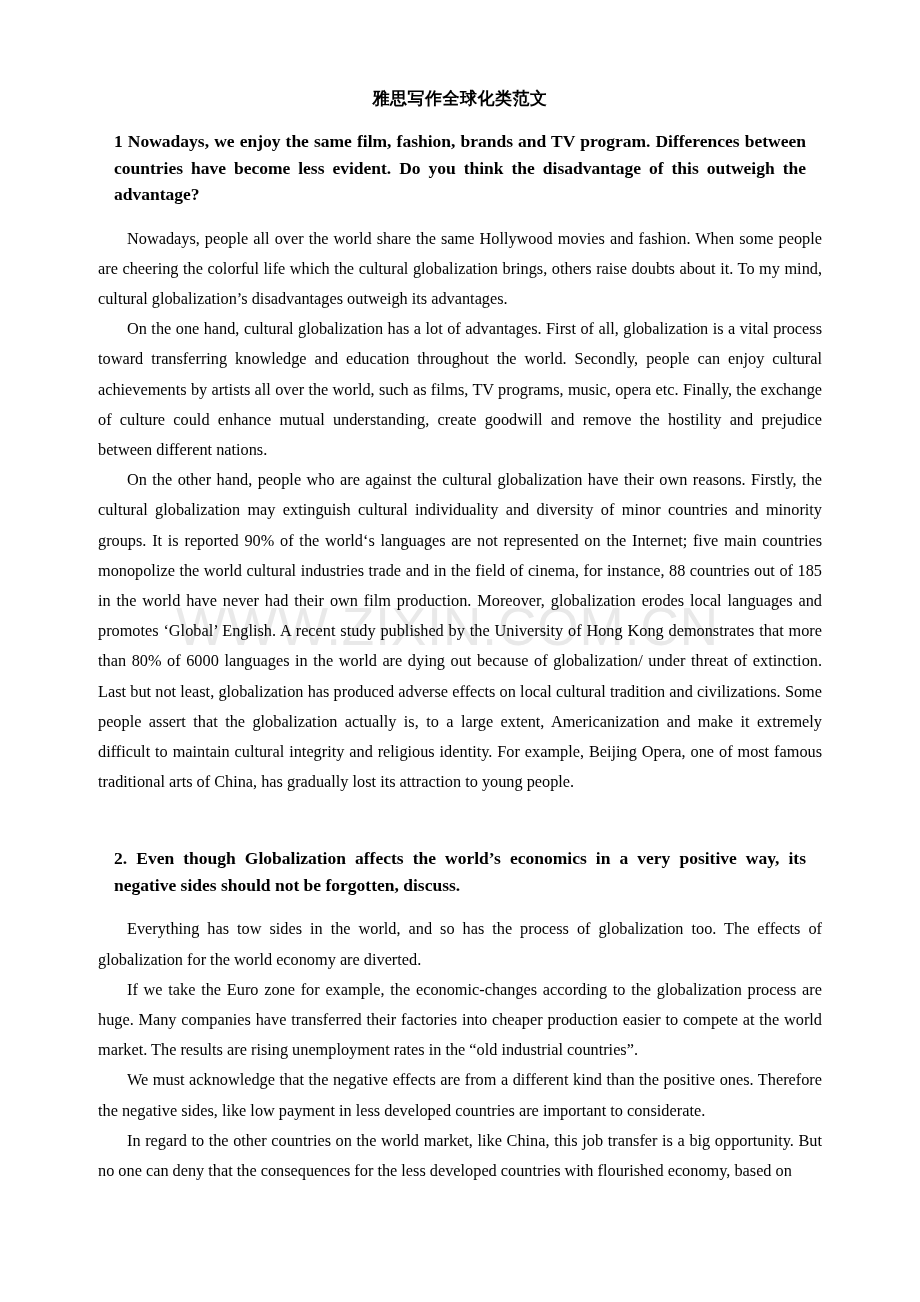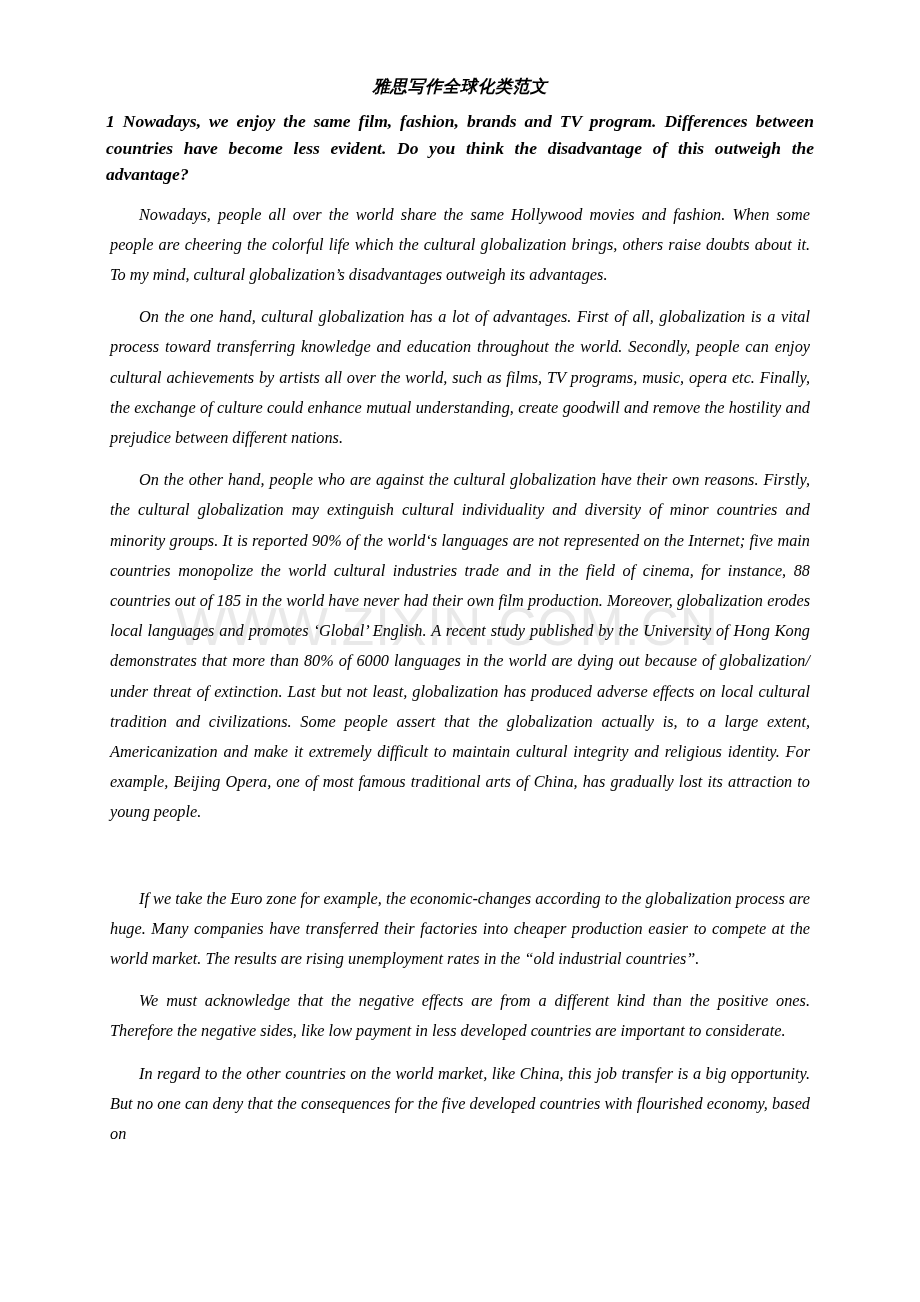--- a/index.html
+++ b/index.html
@@ -37,52 +37,51 @@
     color: #e9e9e9;
     white-space: nowrap;
     user-select: none;
     pointer-events: none;
     z-index: 0;
   }
 
   #content {
     position: absolute;
     left: 98px;
-    top: 74px;
+    top: 86px;
     width: 724px;
     z-index: 2;
-    font-style: italic;
   }
 
   .doc-title {
     text-align: center;
     font-family: "Liberation Sans", "DejaVu Sans", sans-serif;
     font-size: 17px;
     font-weight: 700;
     line-height: 26px;
     margin: 0 0 2px 0;
     letter-spacing: 0.5px;
   }
 
   .prompt {
     font-size: 17.5px;
     font-weight: 700;
     line-height: 26.5px;
     text-align: justify;
     text-align-last: left;
-    margin: 8px;
+    margin: 16px;
   }
 
   .para {
     font-size: 16.3px;
     line-height: 30.2px;
     text-align: justify;
     text-align-last: left;
     text-indent: 29px;
-    margin: 12px;
+    margin: 0;
   }
 
   .gap-block {
     height: 32px;
   }
 </style>
 </head>
 <body>
 
 <div id="page">
@@ -97,22 +96,24 @@
 
     <p class="para">Nowadays, people all over the world share the same Hollywood movies and fashion. When some people are cheering the colorful life which the cultural globalization brings, others raise doubts about it. To my mind, cultural globalization’s disadvantages outweigh its advantages.</p>
 
     <p class="para">On the one hand, cultural globalization has a lot of advantages. First of all, globalization is a vital process toward transferring knowledge and education throughout the world. Secondly, people can enjoy cultural achievements by artists all over the world, such as films, TV programs, music, opera etc. Finally, the exchange of culture could enhance mutual understanding, create goodwill and remove the hostility and prejudice between different nations.</p>
 
     <p class="para">On the other hand, people who are against the cultural globalization have their own reasons. Firstly, the cultural globalization may extinguish cultural individuality and diversity of minor countries and minority groups. It is reported 90% of the world‘s languages are not represented on the Internet; five main countries monopolize the world cultural industries trade and in the field of cinema, for instance, 88 countries out of 185 in the world have never had their own film production. Moreover, globalization erodes local languages and promotes ‘Global’ English. A recent study published by the University of Hong Kong demonstrates that more than 80% of 6000 languages in the world are dying out because of globalization/ under threat of extinction. Last but not least, globalization has produced adverse effects on local cultural tradition and civilizations. Some people assert that the globalization actually is, to a large extent, Americanization and make it extremely difficult to maintain cultural integrity and religious identity. For example, Beijing Opera, one of most famous traditional arts of China, has gradually lost its attraction to young people.</p>
 
 
     <div class="gap-block"></div>
 
+    <p class="prompt">2. Even though Globalization affects the world’s economics in a very positive way, its negative sides should not be forgotten, discuss.</p>
 
+    <p class="para">Everything has tow sides in the world, and so has the process of globalization too. The effects of globalization for the world economy are diverted.</p>
 
     <p class="para">If we take the Euro zone for example, the economic-changes according to the globalization process are huge. Many companies have transferred their factories into cheaper production easier to compete at the world market. The results are rising unemployment rates in the “old industrial countries”.</p>
 
     <p class="para">We must acknowledge that the negative effects are from a different kind than the positive ones. Therefore the negative sides, like low payment in less developed countries are important to considerate.</p>
 
-    <p class="para">In regard to the other countries on the world market, like China, this job transfer is a big opportunity. But no one can deny that the consequences for the five developed countries with flourished economy, based on</p>
+    <p class="para">In regard to the other countries on the world market, like China, this job transfer is a big opportunity. But no one can deny that the consequences for the less developed countries with flourished economy, based on</p>
 
   </div>
 </div>
 
 </body></html>

